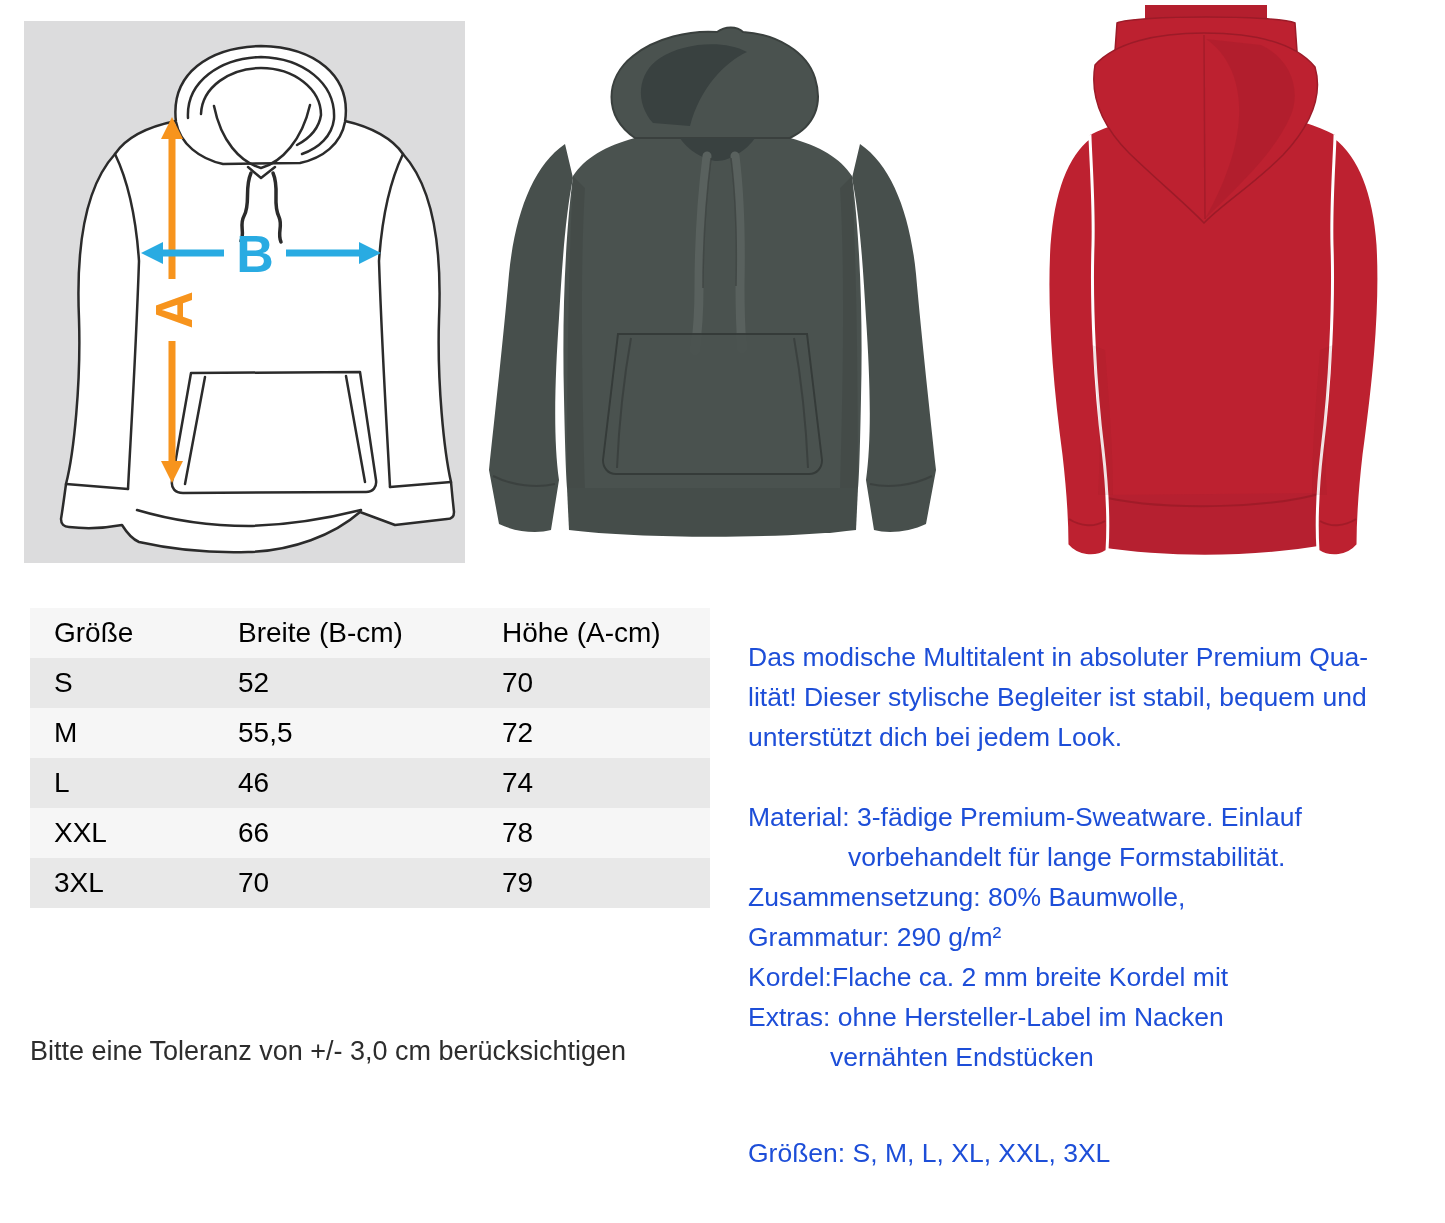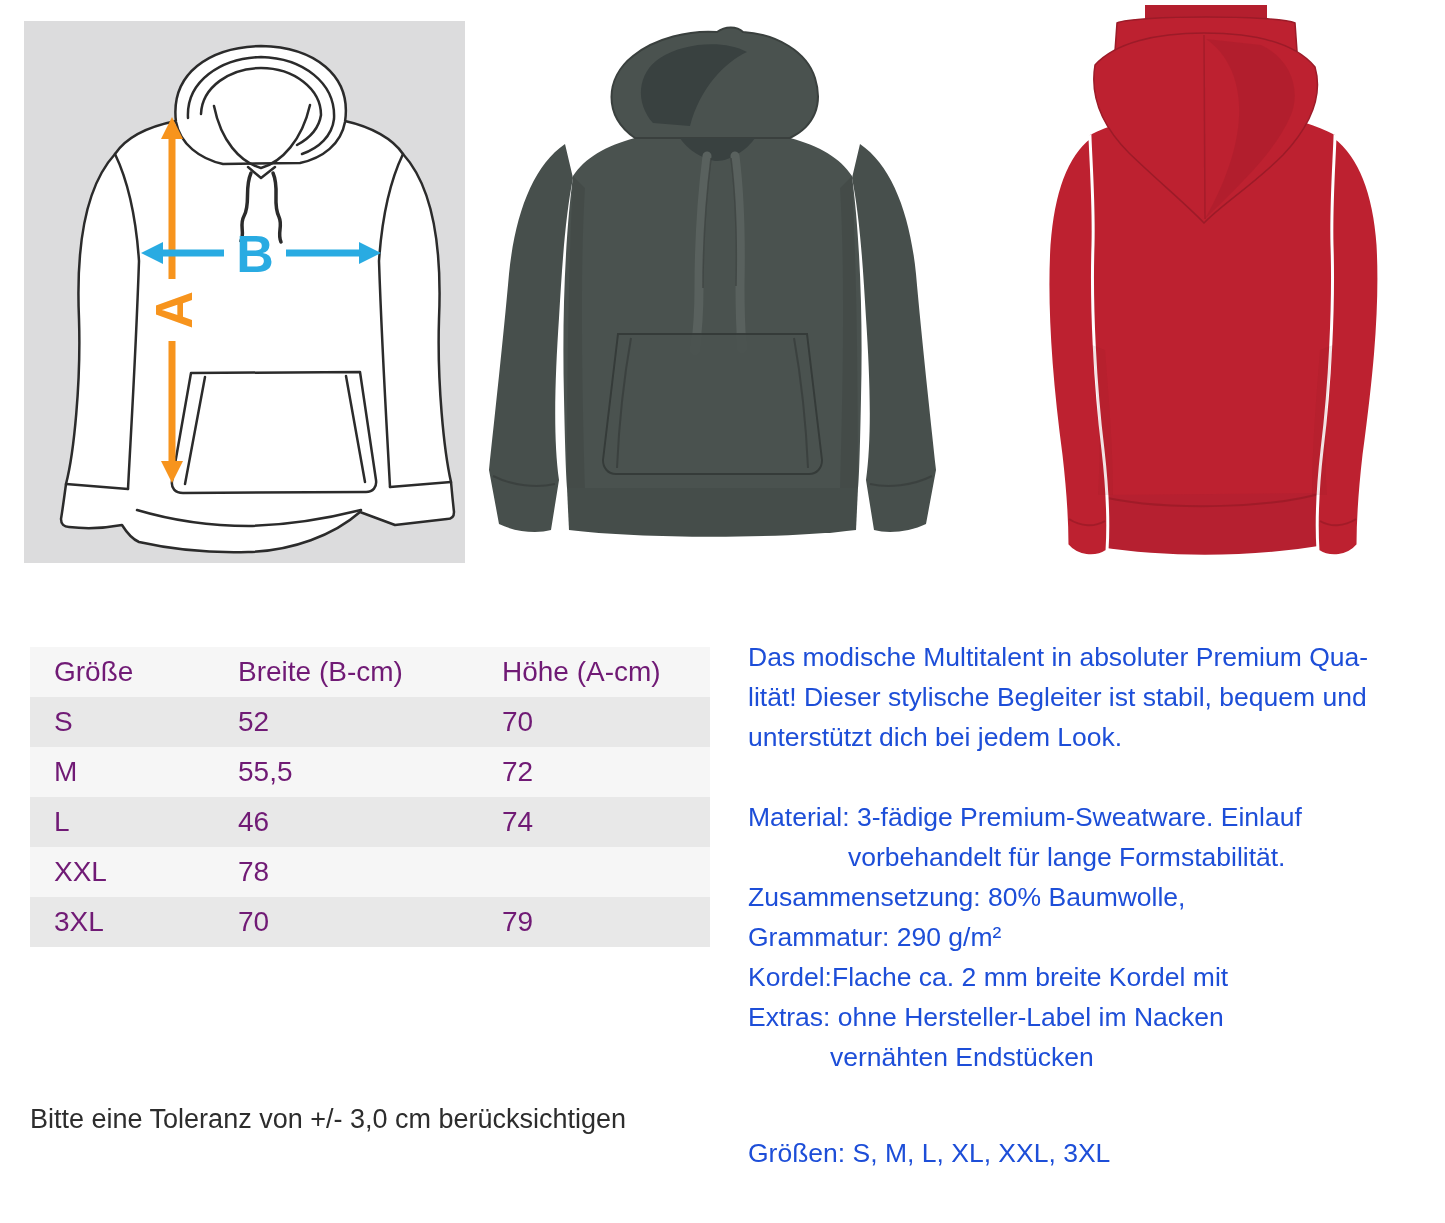--- a/index.html
+++ b/index.html
@@ -11,32 +11,32 @@
   .diagram-box{
     position:absolute;left:24px;top:21px;width:441px;height:542px;
   }
   .diagram-box svg{display:block;width:100%;height:100%;}
   .photo-front{position:absolute;left:485px;top:18px;width:455px;height:545px;}
   .photo-back{position:absolute;left:995px;top:5px;width:435px;height:565px;}
   .photo-front svg,.photo-back svg{display:block;width:100%;height:100%;}
 
   
   .size-table{
-    position:absolute;left:30px;top:647px;width:680px;
-    font-size:28px;color:#701a75;
+    position:absolute;left:30px;top:608px;width:680px;
+    font-size:28px;color:#000000;
   }
   .trow{display:grid;grid-template-columns:208px 264px 1fr;height:50px;align-items:center;}
   .trow .c1{padding-left:24px;}
   .trow.header{background:#f6f6f6;}
   .tbody .trow:nth-child(odd){background:#e8e8e8;}
   .tbody .trow:nth-child(even){background:#f6f6f6;}
 
   
   .tolerance-note{
-    position:absolute;left:30px;top:1104px;font-size:27px;color:#2d2d2d;
+    position:absolute;left:30px;top:1036px;font-size:27px;color:#2d2d2d;
   }
 
   
   .description{
     position:absolute;left:748px;top:637px;width:662px;
     font-size:26.5px;line-height:40px;color:#1d4ed8;
   }
   .desc-line{height:40px;white-space:pre-wrap;}
   .desc-line.ind-1{padding-left:82px;}
   .desc-line.ind-2{padding-left:100px;}
@@ -174,20 +174,21 @@
           <div class="c2">55,5</div>
           <div class="c3">72</div>
         </div>
         <div class="trow">
           <div class="c1">L</div>
           <div class="c2">46</div>
           <div class="c3">74</div>
         </div>
         <div class="trow">
           <div class="c1">XXL</div>
+          <div class="c2">66</div>
           <div class="c3">78</div>
         </div>
         <div class="trow">
           <div class="c1">3XL</div>
           <div class="c2">70</div>
           <div class="c3">79</div>
         </div>
       </div>
   </div>
 

